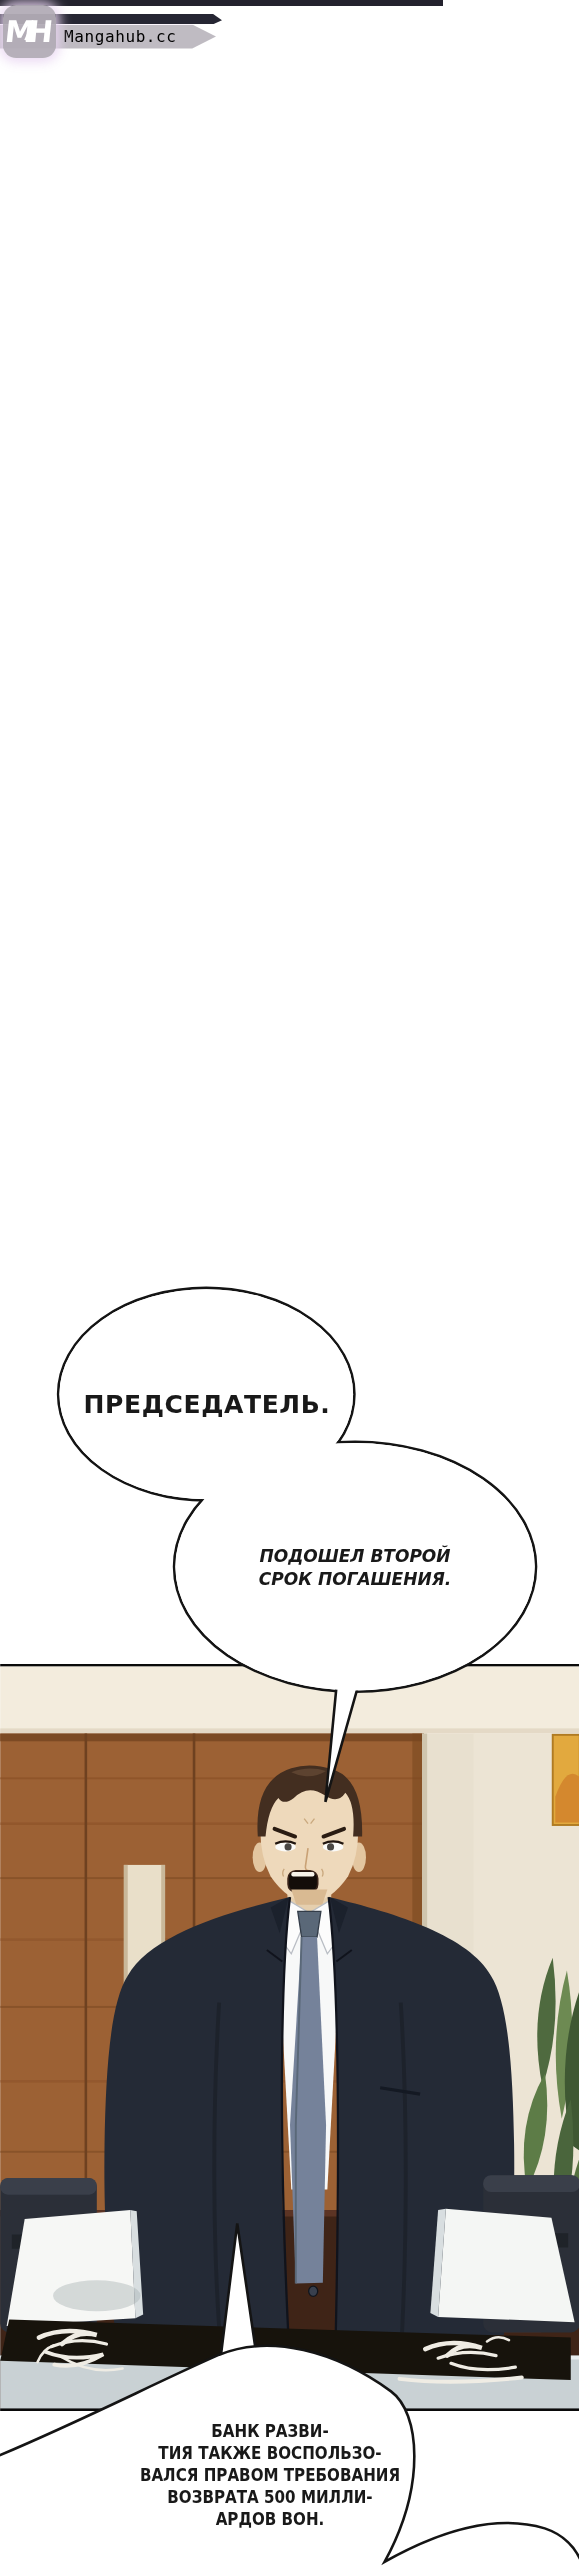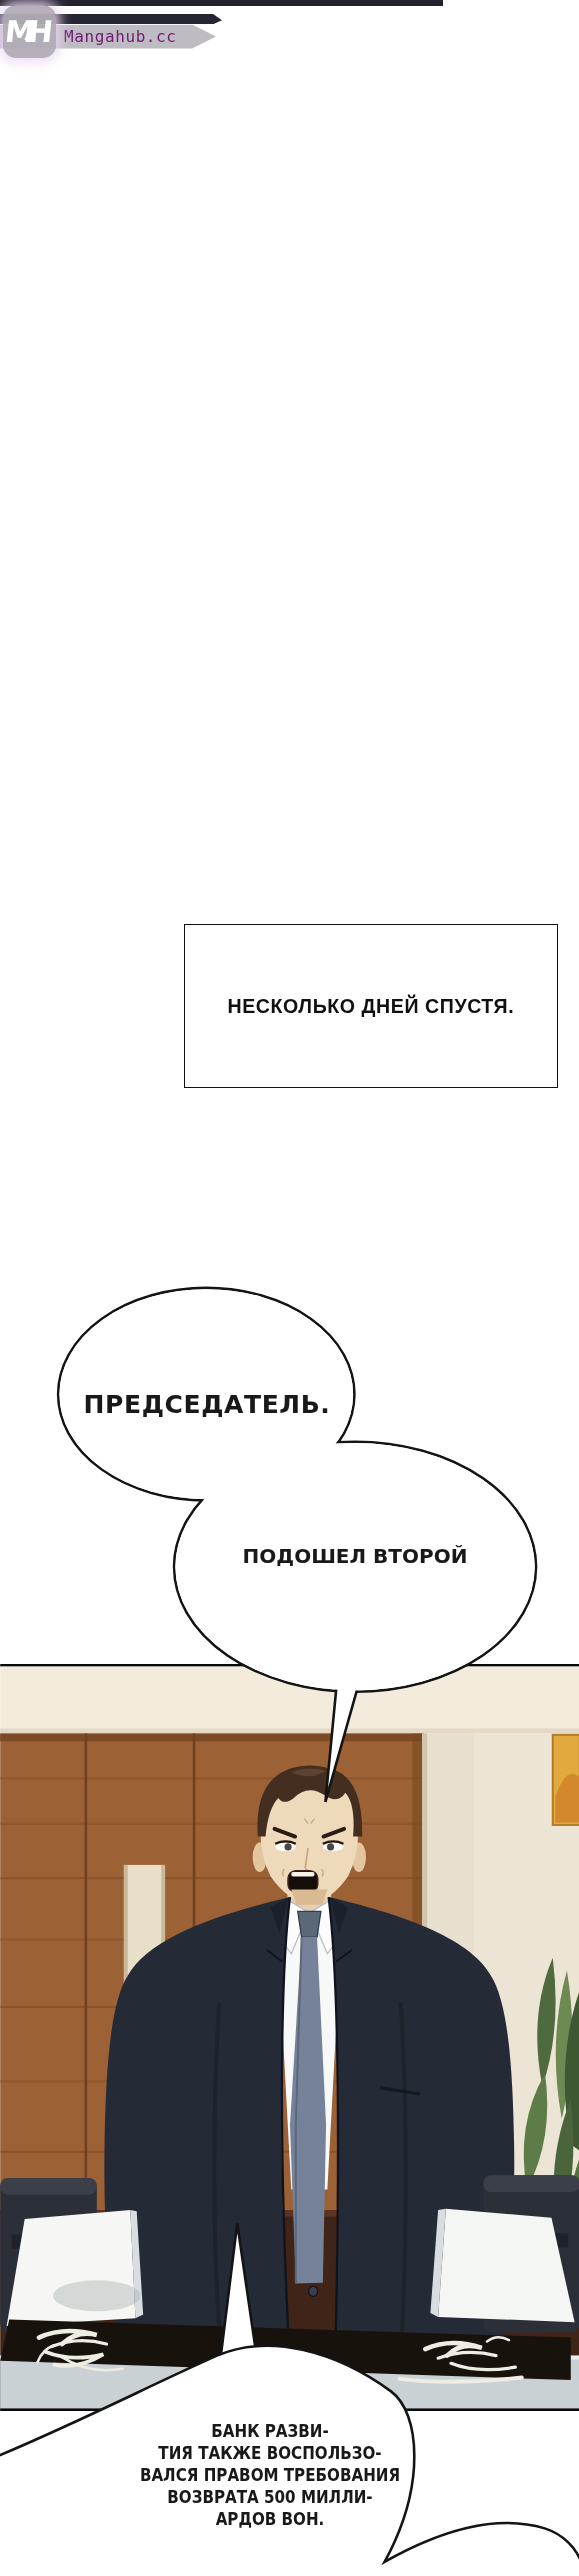--- a/index.html
+++ b/index.html
@@ -7,39 +7,39 @@
         font-family:"DejaVu Sans",sans-serif;}
   
   .wm-bar1{position:absolute;left:0;top:0;width:443px;height:5.8px;background:#23222e;}
   .wm-bar2{position:absolute;left:0;top:14px;width:222px;height:10.3px;background:#262633;
            clip-path:polygon(0 0,96% 0,100% 60%,96% 100%,0 100%);}
   .wm-ribbon{position:absolute;left:0;top:24.5px;width:216px;height:24px;
              background:rgba(186,181,189,0.92);
              clip-path:polygon(0 0,89% 0,100% 50%,89% 100%,0 100%);
              display:flex;align-items:center;
              box-shadow:0 0 10.3px 3.2px rgba(236,218,243,0.85);}
-  .wm-ribbon span{margin-left:64px;color:#701a75;font-family:"DejaVu Sans Mono",monospace;
+  .wm-ribbon span{margin-left:64px;color:#000000;font-family:"DejaVu Sans Mono",monospace;
                   font-size:16px;letter-spacing:0.6px;}
   .wm-logo{position:absolute;left:2.6px;top:5.2px;width:53px;height:53px;border-radius:13px;
            background:rgba(178,172,182,0.95);display:flex;align-items:center;justify-content:center;
            box-shadow:0 0 11.6px 3.9px rgba(233,213,242,0.9);}
   .wm-logo .mh{color:#ffffff;font-weight:bold;font-size:30px;letter-spacing:-7px;
                transform:skewX(-6deg);padding-right:6.4px;}
   .wm-logo .slash{position:absolute;left:25px;top:16.7px;width:1.9px;height:19.3px;background:#ffffff;
                   transform:rotate(24deg);}
   
   .caption-box{position:absolute;left:184px;top:924px;width:374px;height:164px;background:#ffffff;
                border:1.9px solid #111111;box-sizing:border-box;display:flex;align-items:center;
                justify-content:center;}
   .caption-box span{font-family:"Liberation Sans",sans-serif;font-weight:600;font-size:20.6px;
                     color:#111111;letter-spacing:0.6px;transform:scaleX(.95);white-space:nowrap;}
   
   .btext{position:absolute;color:#191919;font-weight:bold;text-align:center;white-space:nowrap;}
   .t-chair{left:59px;top:1390px;width:296px;font-size:25px;letter-spacing:0.6px;}
-  .t-second{left:174px;top:1545px;width:362px;font-size:20px;line-height:22.5px;letter-spacing:0px;}
+  .t-second{left:174px;top:1545px;width:362px;font-size:17px;line-height:22.5px;letter-spacing:0px;font-style:italic;}
   .t-bank{left:77px;top:2420px;width:386px;font-size:18px;line-height:22px;
           transform:scaleX(.84);transform-origin:50% 0;}
   svg{position:absolute;left:0;display:block;}
 </style>
 </head>
 <body>
 
 <div class="page">
 
   <div>
@@ -47,23 +47,20 @@
     <div class="wm-bar2"></div>
     <div class="wm-ribbon">
       <span>Mangahub.cc</span>
     </div>
     <div class="wm-logo">
       <span class="mh">MH</span>
       <span class="slash"></span>
     </div>
   </div>
 
-  <div class="caption-box">
-    <span>НЕСКОЛЬКО ДНЕЙ СПУСТЯ.</span>
-  </div>
 
   <svg style="top:1664px" width="580" height="747" viewBox="0 2584 900 1160">
 
     <rect x="0" y="2584" width="900" height="4" fill="#0a0a0a"></rect>
 
     <rect x="0" y="2588" width="900" height="104" fill="#f3ecdd"></rect>
     <rect x="0" y="2684" width="900" height="8" fill="#ddd1bc" opacity="0.7"></rect>
 
     <g>
       <rect x="0" y="2692" width="658" height="740" fill="#9c6134"></rect>
@@ -230,20 +227,21 @@
 
   <svg style="top:2190px" width="580" height="386" viewBox="0 3400 900 600">
     <polygon points="368,3452 342,3662 398,3658" fill="#ffffff" stroke="#141414" stroke-width="4"></polygon>
     <path d="M -10,3816 C 120,3762 240,3700 340,3656 C 420,3624 520,3650 607,3713 C 652,3746 662,3860 597,3978 C 700,3920 780,3906 846,3926 C 876,3936 893,3956 902,3976 L 902,4010 L -10,4010 Z" fill="#ffffff" stroke="#141414" stroke-width="4"></path>
   </svg>
 
   <div class="btext t-chair">ПРЕДСЕДАТЕЛЬ.</div>
 
   <div class="btext t-second">
     <div>ПОДОШЕЛ ВТОРОЙ</div>
+    <div>СРОК ПОГАШЕНИЯ.</div>
   </div>
 
   <div class="btext t-bank">
     <div>БАНК РАЗВИ-</div>
     <div>ТИЯ ТАКЖЕ ВОСПОЛЬЗО-</div>
     <div>ВАЛСЯ ПРАВОМ ТРЕБОВАНИЯ</div>
     <div>ВОЗВРАТА 500 МИЛЛИ-</div>
     <div>АРДОВ ВОН.</div>
   </div>
 

